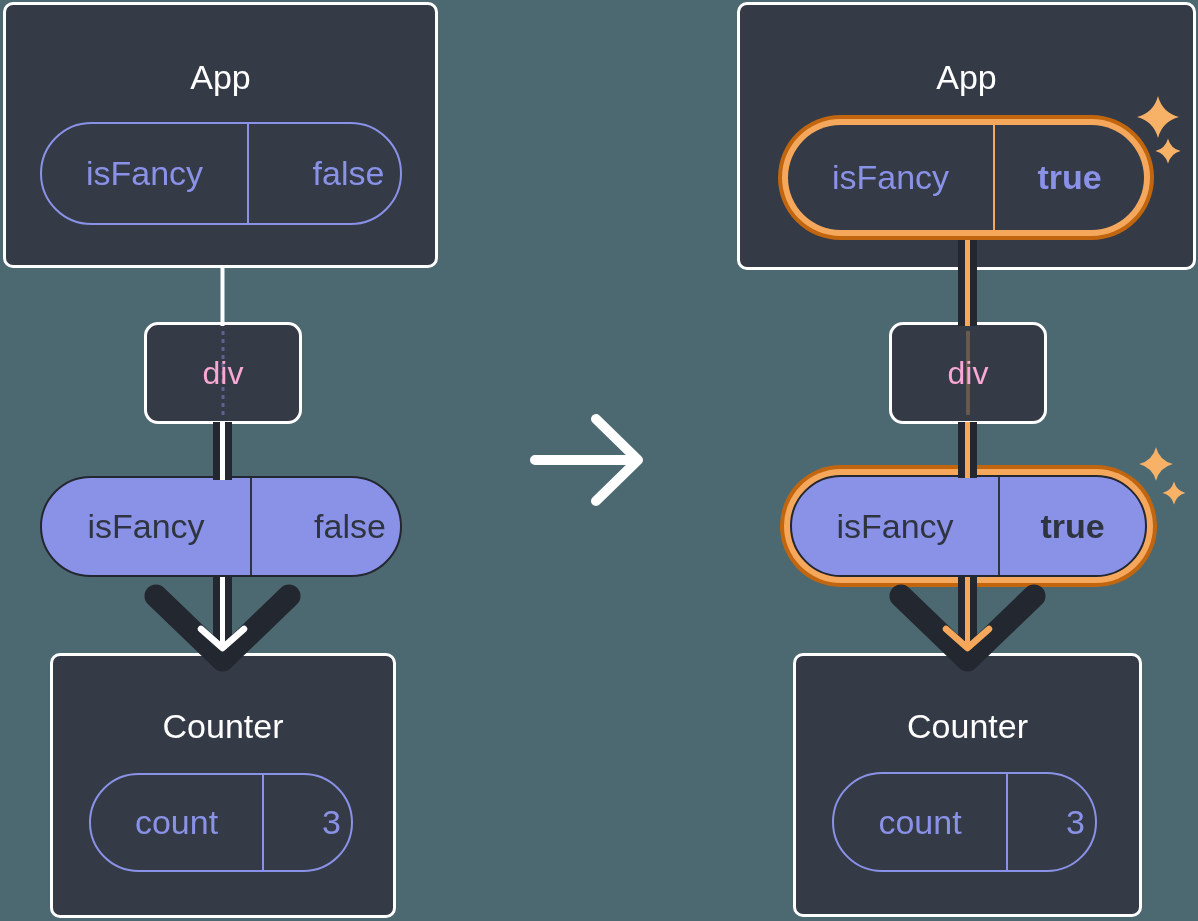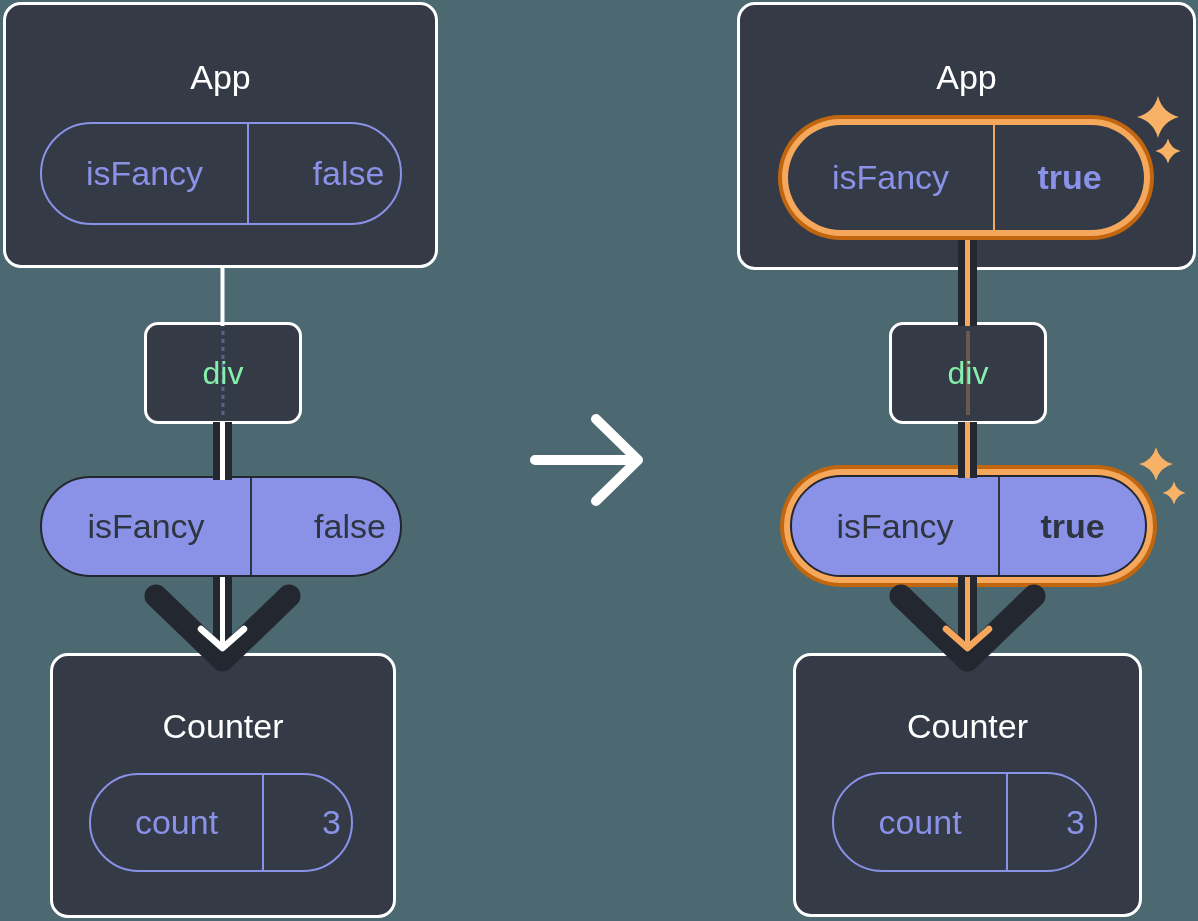--- a/index.html
+++ b/index.html
@@ -1,35 +1,35 @@
 <!DOCTYPE html>
 <html style="--background: #4C6972; --card: #343A46; --card-border: #FFFFFF; --purple: #8A92E8; --dark: #23272F; --dark-text: #2F3540; --orange-dark: #C1660F; --orange-light: #F5A85C; --sparkle: #F7B267;"><head>
 <meta charset="utf-8">
 <style>
   html,body{margin:0;padding:0;}
   .canvas{
     position:relative;width:1198px;height:921px;overflow:hidden;
     background:var(--background,#4C6972);
     font-family:"Liberation Sans", sans-serif;
   }
-  .card{position:absolute;background:var(--card,#343A46);border:3.5px solid var(--card-border,#fff);box-sizing:border-box;border-radius:18px;}
+  .card{position:absolute;background:var(--card,#343A46);border:3.5px solid var(--card-border,#fff);box-sizing:border-box;border-radius:10px;}
   #before-app{left:3px;top:2px;width:435px;height:266px;}
   #before-div{left:144px;top:322px;width:158px;height:102px;border-radius:14px;display:flex;align-items:center;justify-content:center;}
   #before-counter{left:50px;top:653px;width:346px;height:265px;}
   #after-app{left:737px;top:2px;width:459px;height:268px;}
   #after-div{left:889px;top:322px;width:158px;height:102px;border-radius:14px;display:flex;align-items:center;justify-content:center;}
   #after-counter{left:793px;top:653px;width:349px;height:264px;}
 
   .card-title{position:absolute;left:0;right:0;text-align:center;color:#fff;font-size:34px;line-height:40px;}
   #before-app .card-title{top:52px;}
   #after-app .card-title{top:52px;}
   #before-counter .card-title{top:50px;}
   #after-counter .card-title{top:50px;}
 
-  .div-label{position:relative;z-index:2;color:#86efac;font-size:32px;}
+  .div-label{position:relative;z-index:2;color:#f9a8d4;font-size:32px;}
   .div-stripe{position:absolute;top:6px;bottom:6px;left:50%;transform:translateX(-50%);z-index:1;}
   #before-div .div-stripe{width:3px;background:repeating-linear-gradient(to bottom, rgba(139,146,232,.45) 0 4px, transparent 4px 8px);}
   #after-div .div-stripe{width:4px;background:rgba(245,168,92,.28);}
 
   .pill{position:absolute;display:flex;align-items:stretch;box-sizing:border-box;border-radius:999px;}
   .pill .cell{display:flex;align-items:center;justify-content:center;font-size:34px;}
   .pill .cell.value{flex:1;margin-left:48px;}
   .cell.bold{font-weight:700;}
 
   .pill.outline{border:2.5px solid var(--purple,#8A92E8);color:var(--purple,#8A92E8);}

